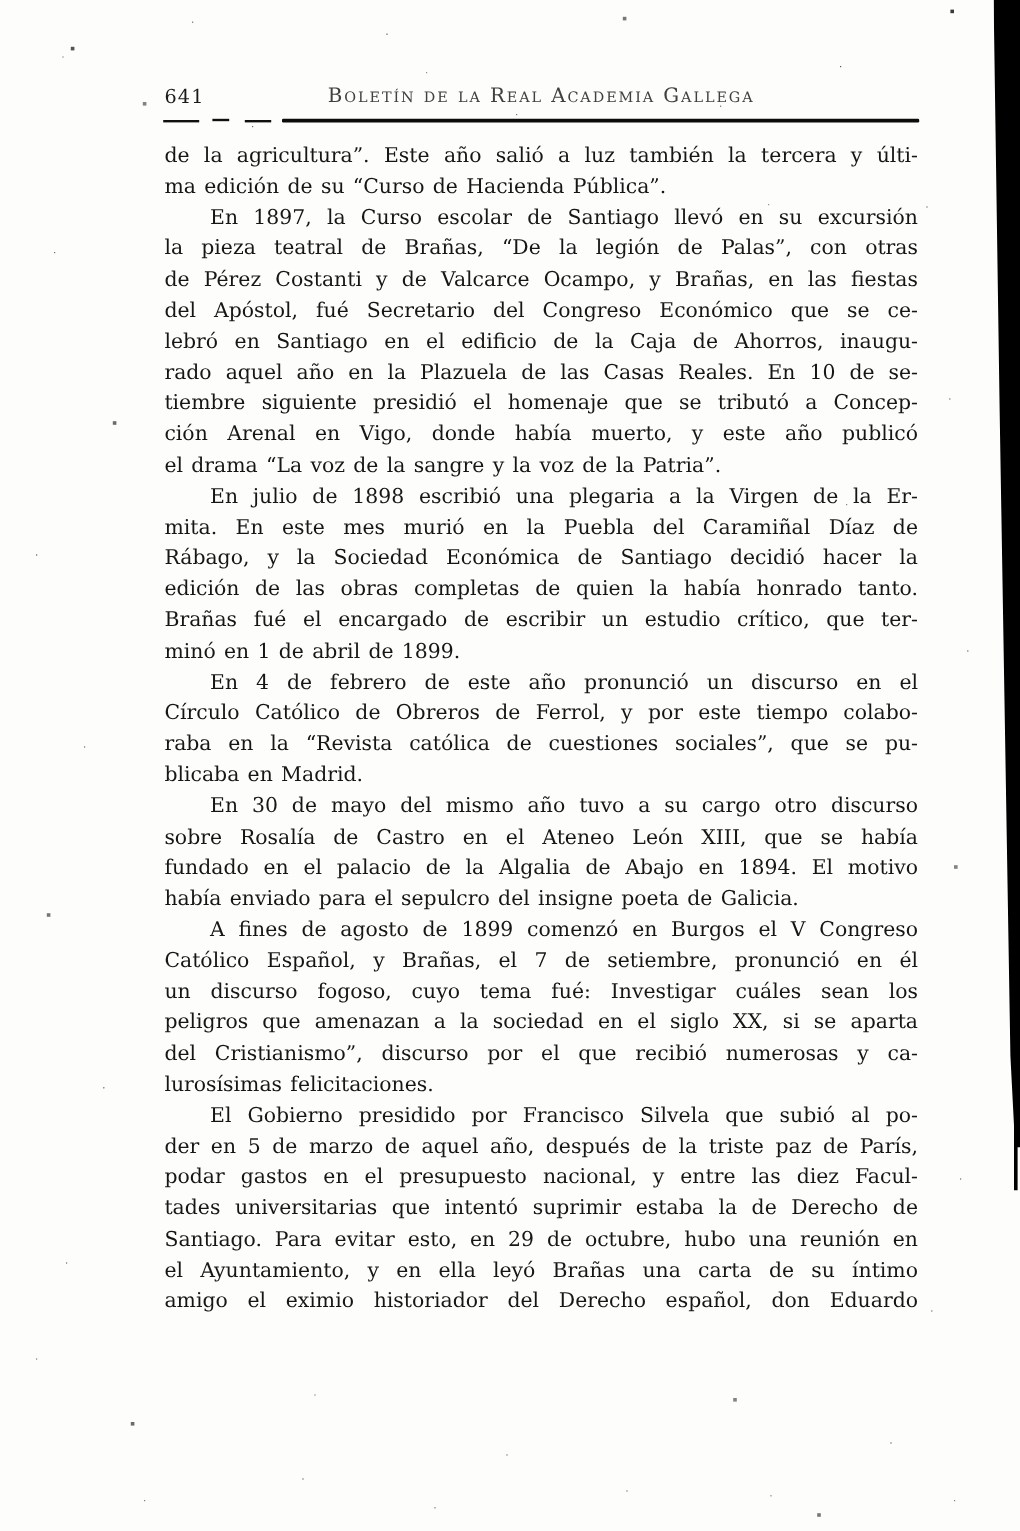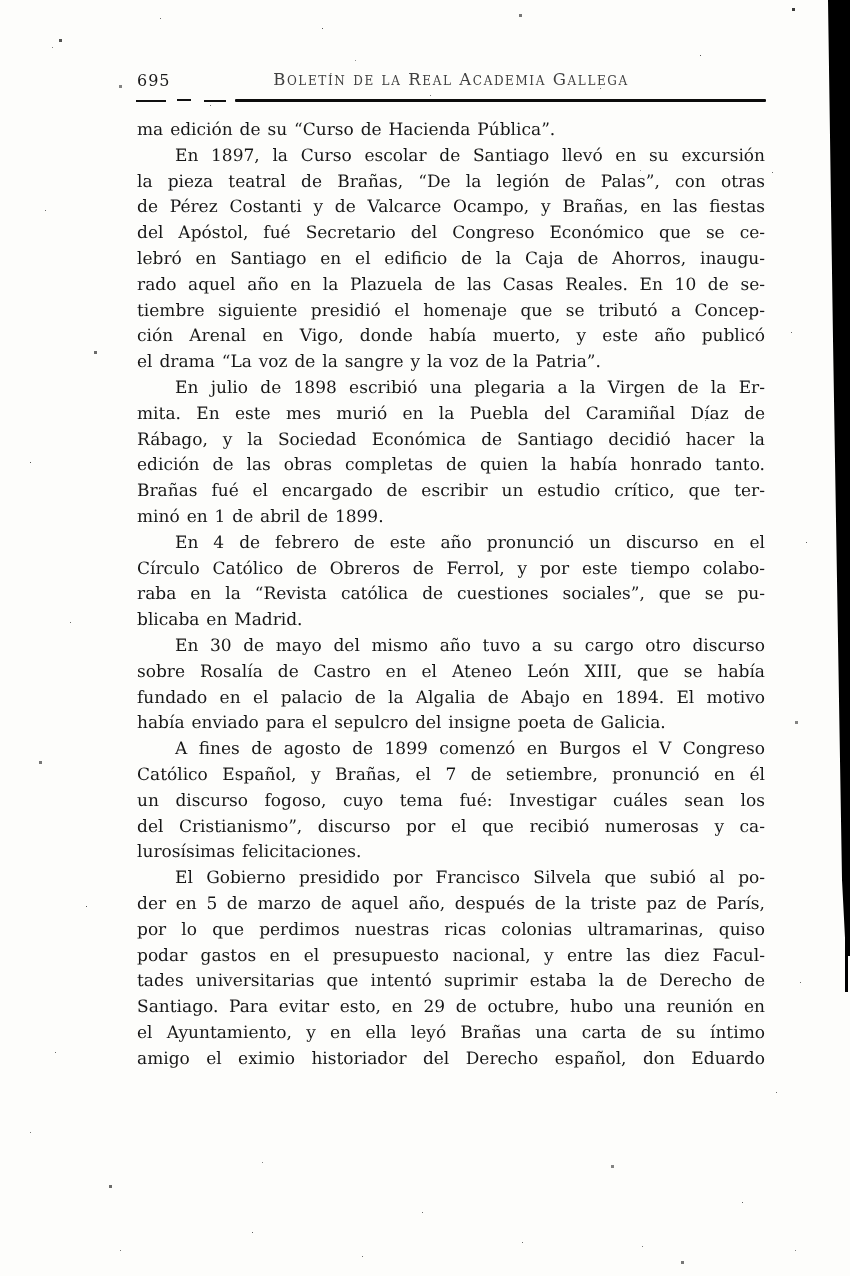--- a/index.html
+++ b/index.html
@@ -84,33 +84,34 @@
       52px 47px 0 0 rgba(10,10,10,.5), 355px 60px 0 0 rgba(10,10,10,.45),
       120px 1250px 0 0 rgba(10,10,10,.55), 795px 1250px 0 0 rgba(10,10,10,.5);
   }
 </style>
 </head>
 <body>
 
 <div class="page">
 
   <div class="header">
-    <span class="pagenum">695</span>
+    <span class="pagenum">641</span>
     <span class="htitle">Boletín de la Real Academia Gallega</span>
   </div>
 
   <div class="rule">
     <span class="dash d1"></span>
     <span class="dash d2"></span>
     <span class="dash d3"></span>
     <span class="solid"></span>
   </div>
 
   <div class="bodytext" id="bodytext">
       <div class="para">
+        <div class="line">de la agricultura”. Este año salió a luz también la tercera y últi-</div>
         <div class="line endline">ma edición de su “Curso de Hacienda Pública”.</div>
       </div>
       <div class="para">
         <div class="line indent">En 1897, la Curso escolar de Santiago llevó en su excursión</div>
         <div class="line">la pieza teatral de Brañas, “De la legión de Palas”, con otras</div>
         <div class="line">de Pérez Costanti y de Valcarce Ocampo, y Brañas, en las fiestas</div>
         <div class="line">del Apóstol, fué Secretario del Congreso Económico que se ce-</div>
         <div class="line">lebró en Santiago en el edificio de la Caja de Ahorros, inaugu-</div>
         <div class="line">rado aquel año en la Plazuela de las Casas Reales. En 10 de se-</div>
         <div class="line">tiembre siguiente presidió el homenaje que se tributó a Concep-</div>
@@ -134,27 +135,27 @@
       <div class="para">
         <div class="line indent">En 30 de mayo del mismo año tuvo a su cargo otro discurso</div>
         <div class="line">sobre Rosalía de Castro en el Ateneo León XIII, que se había</div>
         <div class="line">fundado en el palacio de la Algalia de Abajo en 1894. El motivo</div>
         <div class="line endline">había enviado para el sepulcro del insigne poeta de Galicia.</div>
       </div>
       <div class="para">
         <div class="line indent">A fines de agosto de 1899 comenzó en Burgos el V Congreso</div>
         <div class="line">Católico Español, y Brañas, el 7 de setiembre, pronunció en él</div>
         <div class="line">un discurso fogoso, cuyo tema fué: Investigar cuáles sean los</div>
+        <div class="line">peligros que amenazan a la sociedad en el siglo XX, si se aparta</div>
         <div class="line">del Cristianismo”, discurso por el que recibió numerosas y ca-</div>
         <div class="line endline">lurosísimas felicitaciones.</div>
       </div>
       <div class="para">
         <div class="line indent">El Gobierno presidido por Francisco Silvela que subió al po-</div>
         <div class="line">der en 5 de marzo de aquel año, después de la triste paz de París,</div>
-        <div class="line">por lo que perdimos nuestras ricas colonias ultramarinas, quiso</div>
         <div class="line">podar gastos en el presupuesto nacional, y entre las diez Facul-</div>
         <div class="line">tades universitarias que intentó suprimir estaba la de Derecho de</div>
         <div class="line">Santiago. Para evitar esto, en 29 de octubre, hubo una reunión en</div>
         <div class="line">el Ayuntamiento, y en ella leyó Brañas una carta de su íntimo</div>
         <div class="line">amigo el eximio historiador del Derecho español, don Eduardo</div>
       </div>
     </div>
 
   <div class="band"></div>
   <div class="noise"></div>

